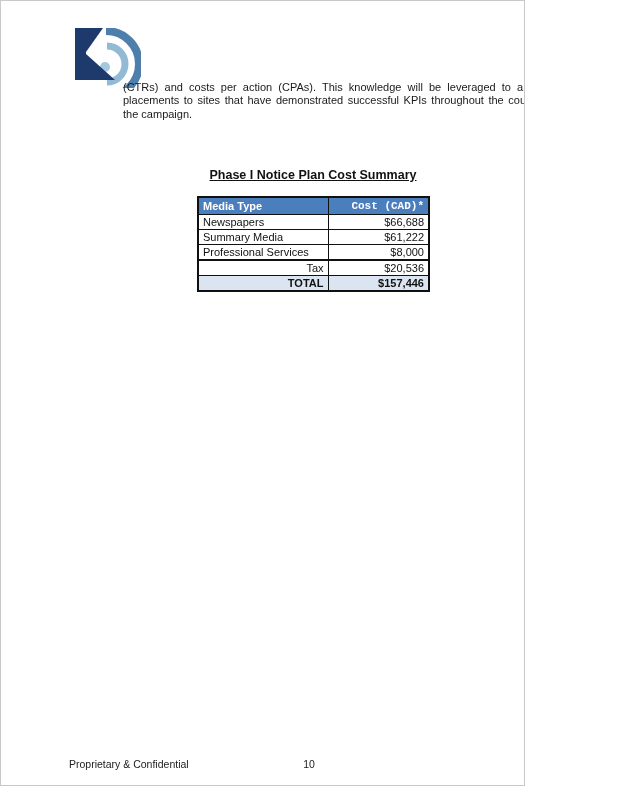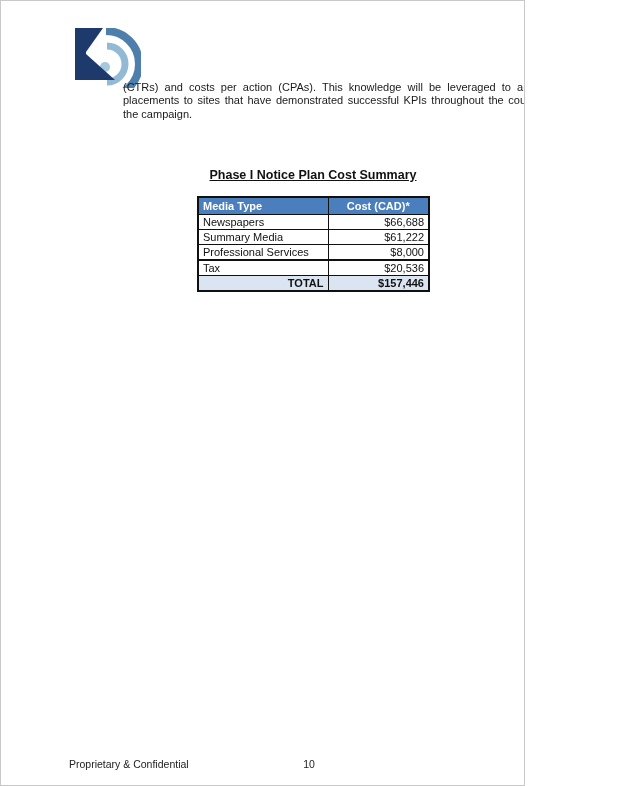--- a/index.html
+++ b/index.html
@@ -53,25 +53,25 @@
     white-space: nowrap;
     margin-left: 45px;
   }
   .cost-table thead th {
     background: #4A7EBC;
     color: #ffffff;
     font-weight: bold;
     height: 17px;
   }
   .cost-table th.col-media { width: 130px; text-align: left; }
-  .cost-table th.col-cost  { width: 101px; text-align: center; }
+  .cost-table th.col-cost  { width: 101px; text-align: right; font-family: Liberation Mono, monospace; }
   .cost-table td.label { text-align: left; }
   .cost-table td.value { text-align: right; }
   .cost-table tr.row-tax td { border-top: 2px solid #101010; }
-  .cost-table tr.row-tax td.label { text-align: left; }
+  .cost-table tr.row-tax td.label { text-align: right; }
   .cost-table tr.row-total td {
     background: #DBE5F1;
     font-weight: bold;
     text-align: right;
   }
   .footer-left {
     position: absolute; left: 68px; top: 757px;
     font-size: 10.5px; color: #222222;
   }
   .footer-page {

